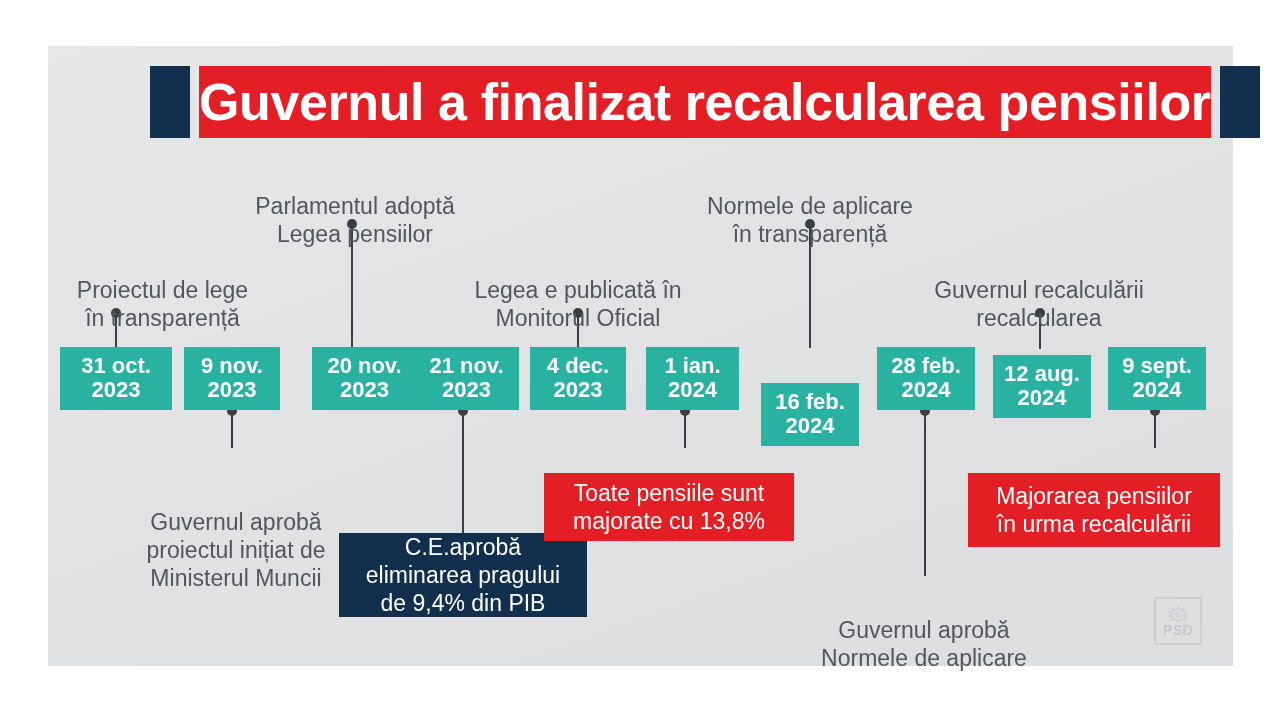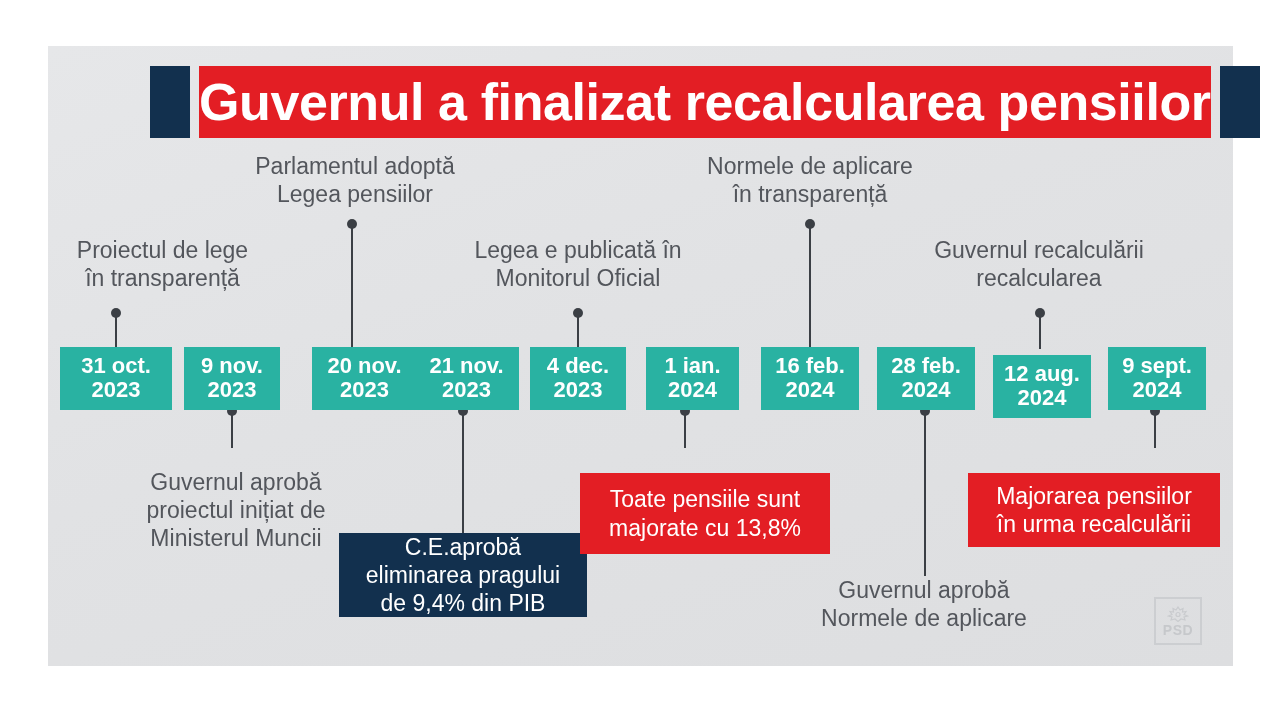--- a/index.html
+++ b/index.html
@@ -100,20 +100,21 @@
   }
 
   
   .note {
     position: absolute;
     color: #53565c;
     font-size: 23px;
     line-height: 1.22;
     text-align: center;
     white-space: pre-line;
+    margin-top: 40px;
   }
 
   
   .callout {
     position: absolute;
     color: #ffffff;
     font-size: 23px;
     line-height: 1.22;
     text-align: center;
     white-space: pre-line;
@@ -205,21 +206,21 @@
         <span>2023</span>
       </div>
       <div class="chip" style="left: 530px; width: 96px;">
         <span>4 dec.</span>
         <span>2023</span>
       </div>
       <div class="chip" style="left: 646px; width: 93px;">
         <span>1 ian.</span>
         <span>2024</span>
       </div>
-      <div class="chip" style="left: 761px; width: 98px;">
+      <div class="chip" style="left: 761px; width: 98px; margin-top: 36px;">
         <span>16 feb.</span>
         <span>2024</span>
       </div>
       <div class="chip" style="left: 877px; width: 98px;">
         <span>28 feb.</span>
         <span>2024</span>
       </div>
       <div class="chip" style="left: 993px; width: 98px; margin-top: 8px;">
         <span>12 aug.</span>
         <span>2024</span>
@@ -243,21 +244,21 @@
       <div class="note" style="left: 117px; top: 468px; width: 238px;">Guvernul aprobă
 proiectul inițiat de
 Ministerul Muncii</div>
       <div class="note" style="left: 798px; top: 576px; width: 252px;">Guvernul aprobă
 Normele de aplicare</div>
     </div>
   <div id="layer-callouts">
       <div class="callout navy" style="left: 339px; top: 533px; width: 248px; height: 84px;">C.E.aprobă
 eliminarea pragului
 de 9,4% din PIB</div>
-      <div class="callout red" style="left: 580px; top: 473px; width: 250px; height: 81px;">Toate pensiile sunt
+      <div class="callout red" style="left: 544px; top: 473px; width: 250px; height: 68px;">Toate pensiile sunt
 majorate cu 13,8%</div>
       <div class="callout red" style="left: 968px; top: 473px; width: 252px; height: 74px;">Majorarea pensiilor
 în urma recalculării</div>
     </div>
 
   <div class="logo">
     <span>
       <svg width="22" height="16" viewBox="0 0 22 16" aria-hidden="true">
         <path d="M11 1 L13 4 L16 2.5 L15.5 6 L19 5.5 L17 8.5 L20.5 10 L17 11 L18 14 L14 13 L11 15.5 L8 13 L4 14 L5 11 L1.5 10 L5 8.5 L3 5.5 L6.5 6 L6 2.5 L9 4 Z" fill="none" stroke="#c9cbce" stroke-width="1.2"></path>
         <circle cx="11" cy="8.5" r="2" fill="none" stroke="#c9cbce" stroke-width="1.2"></circle>

